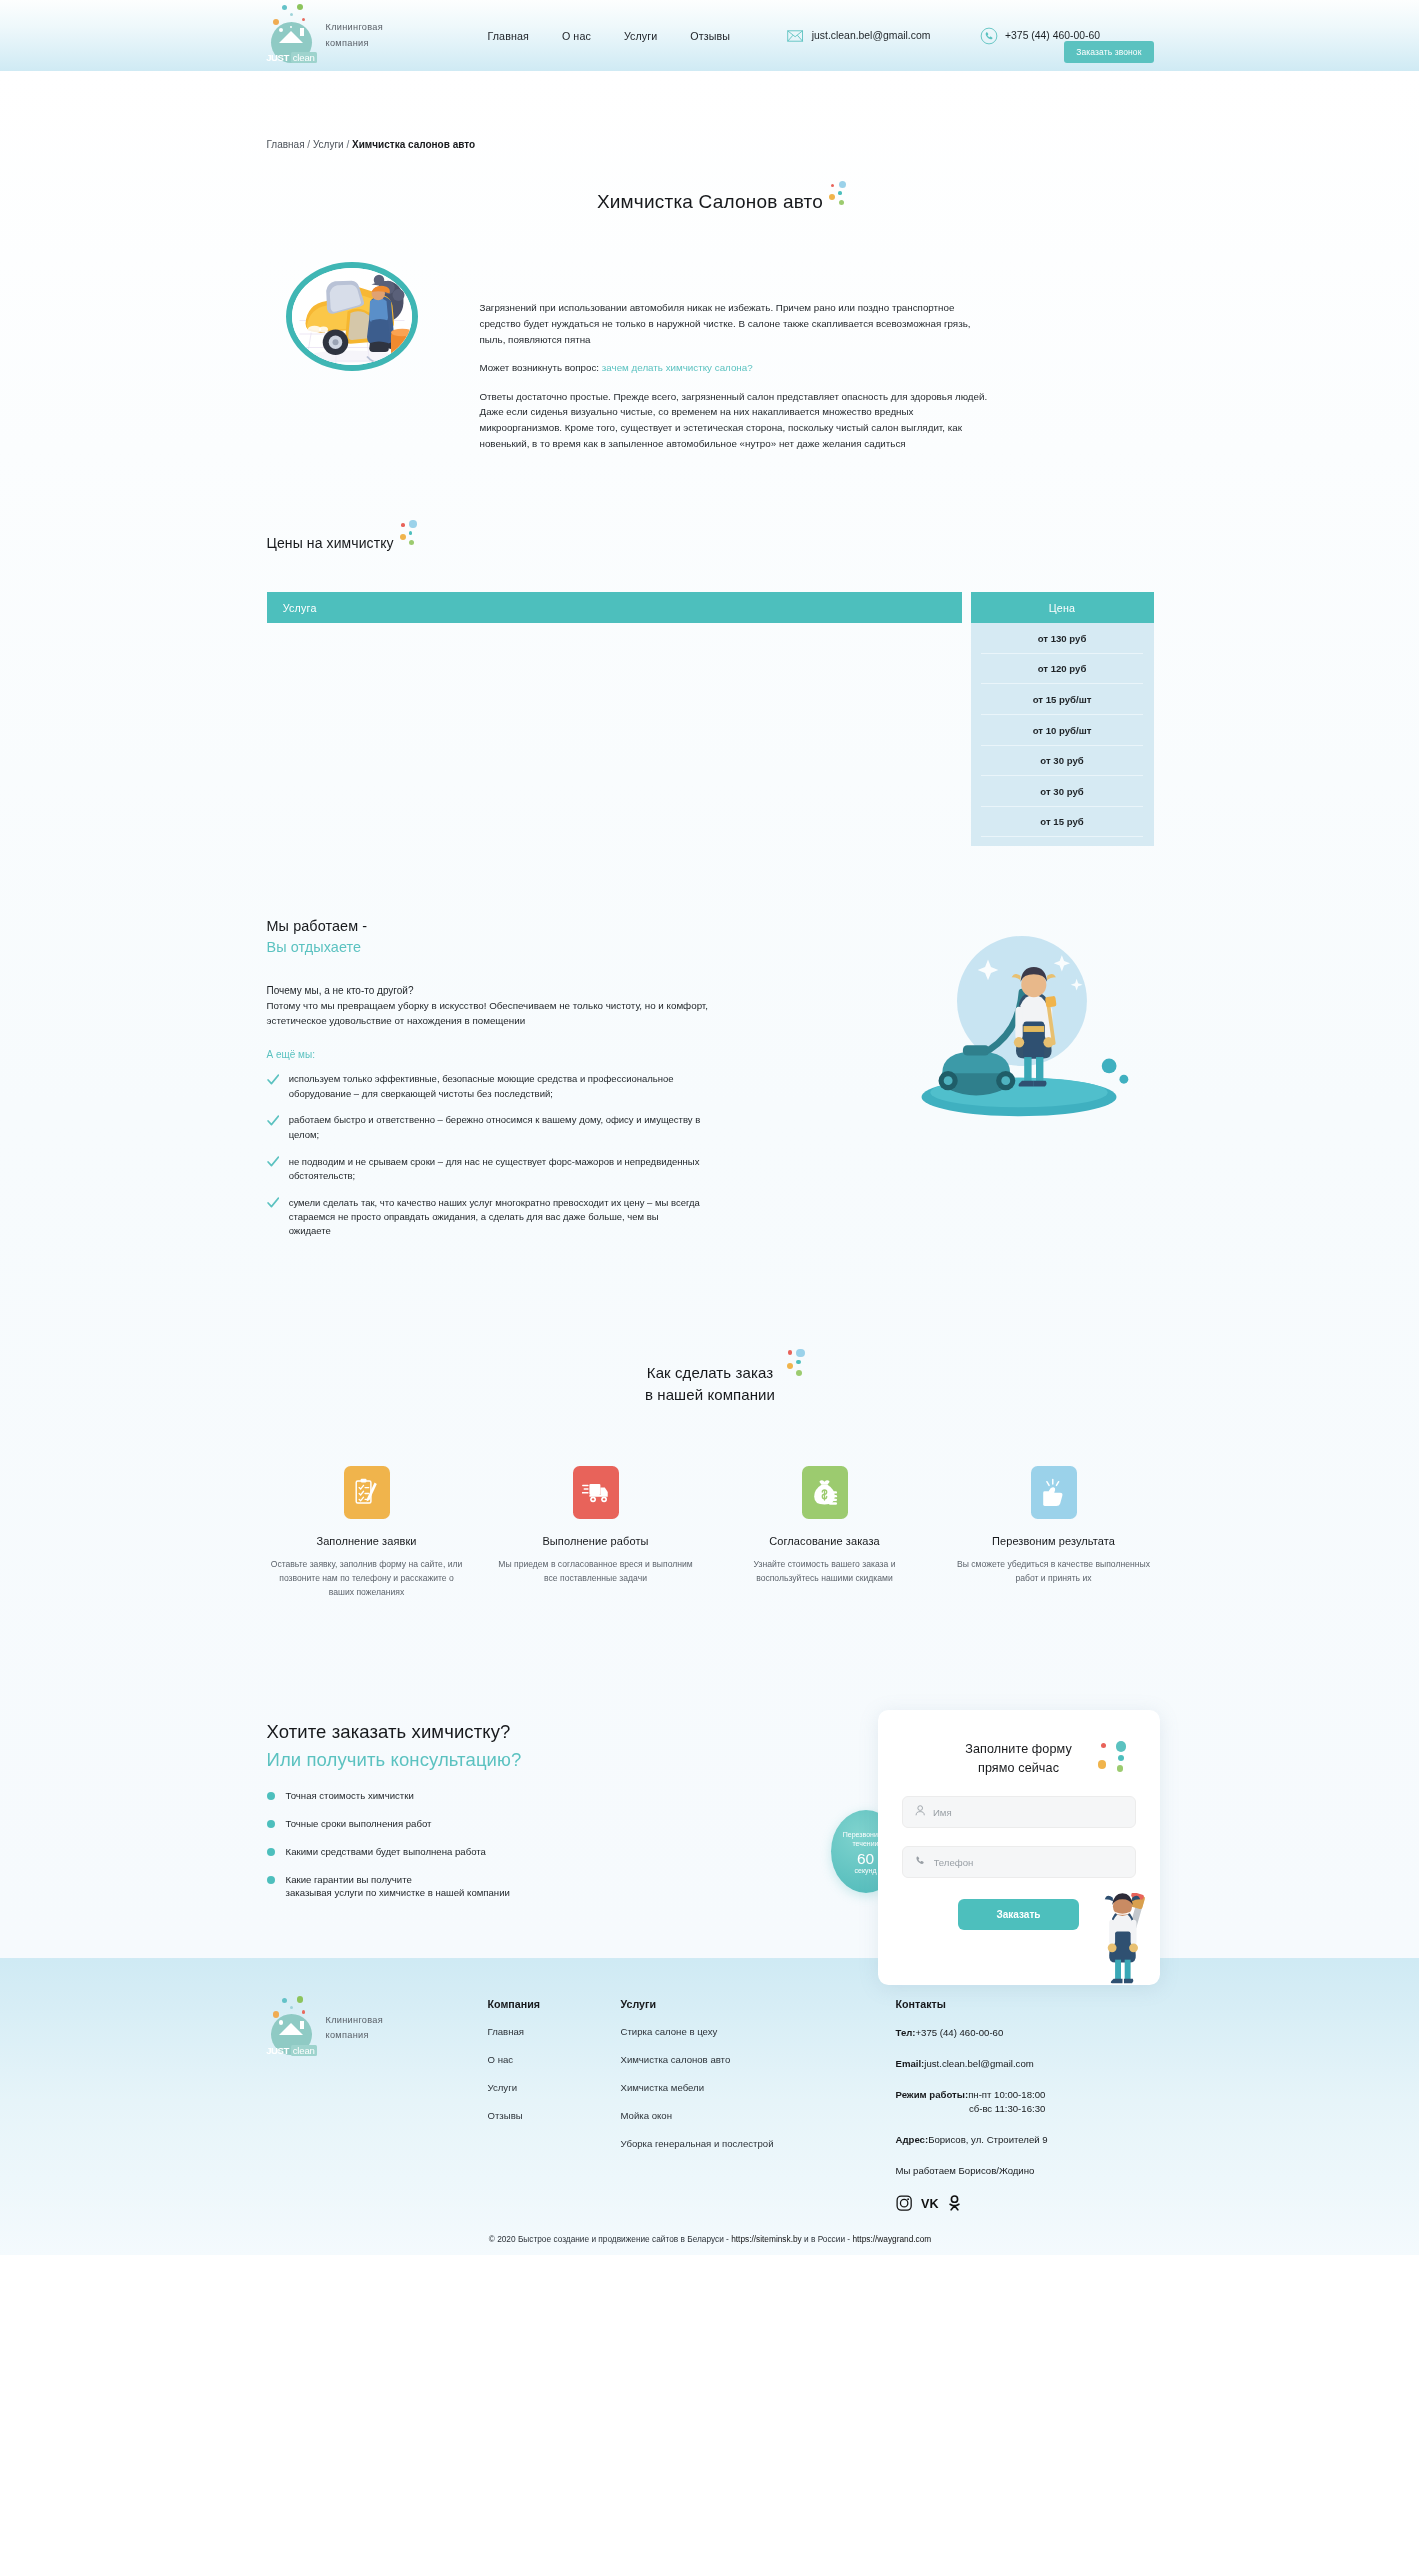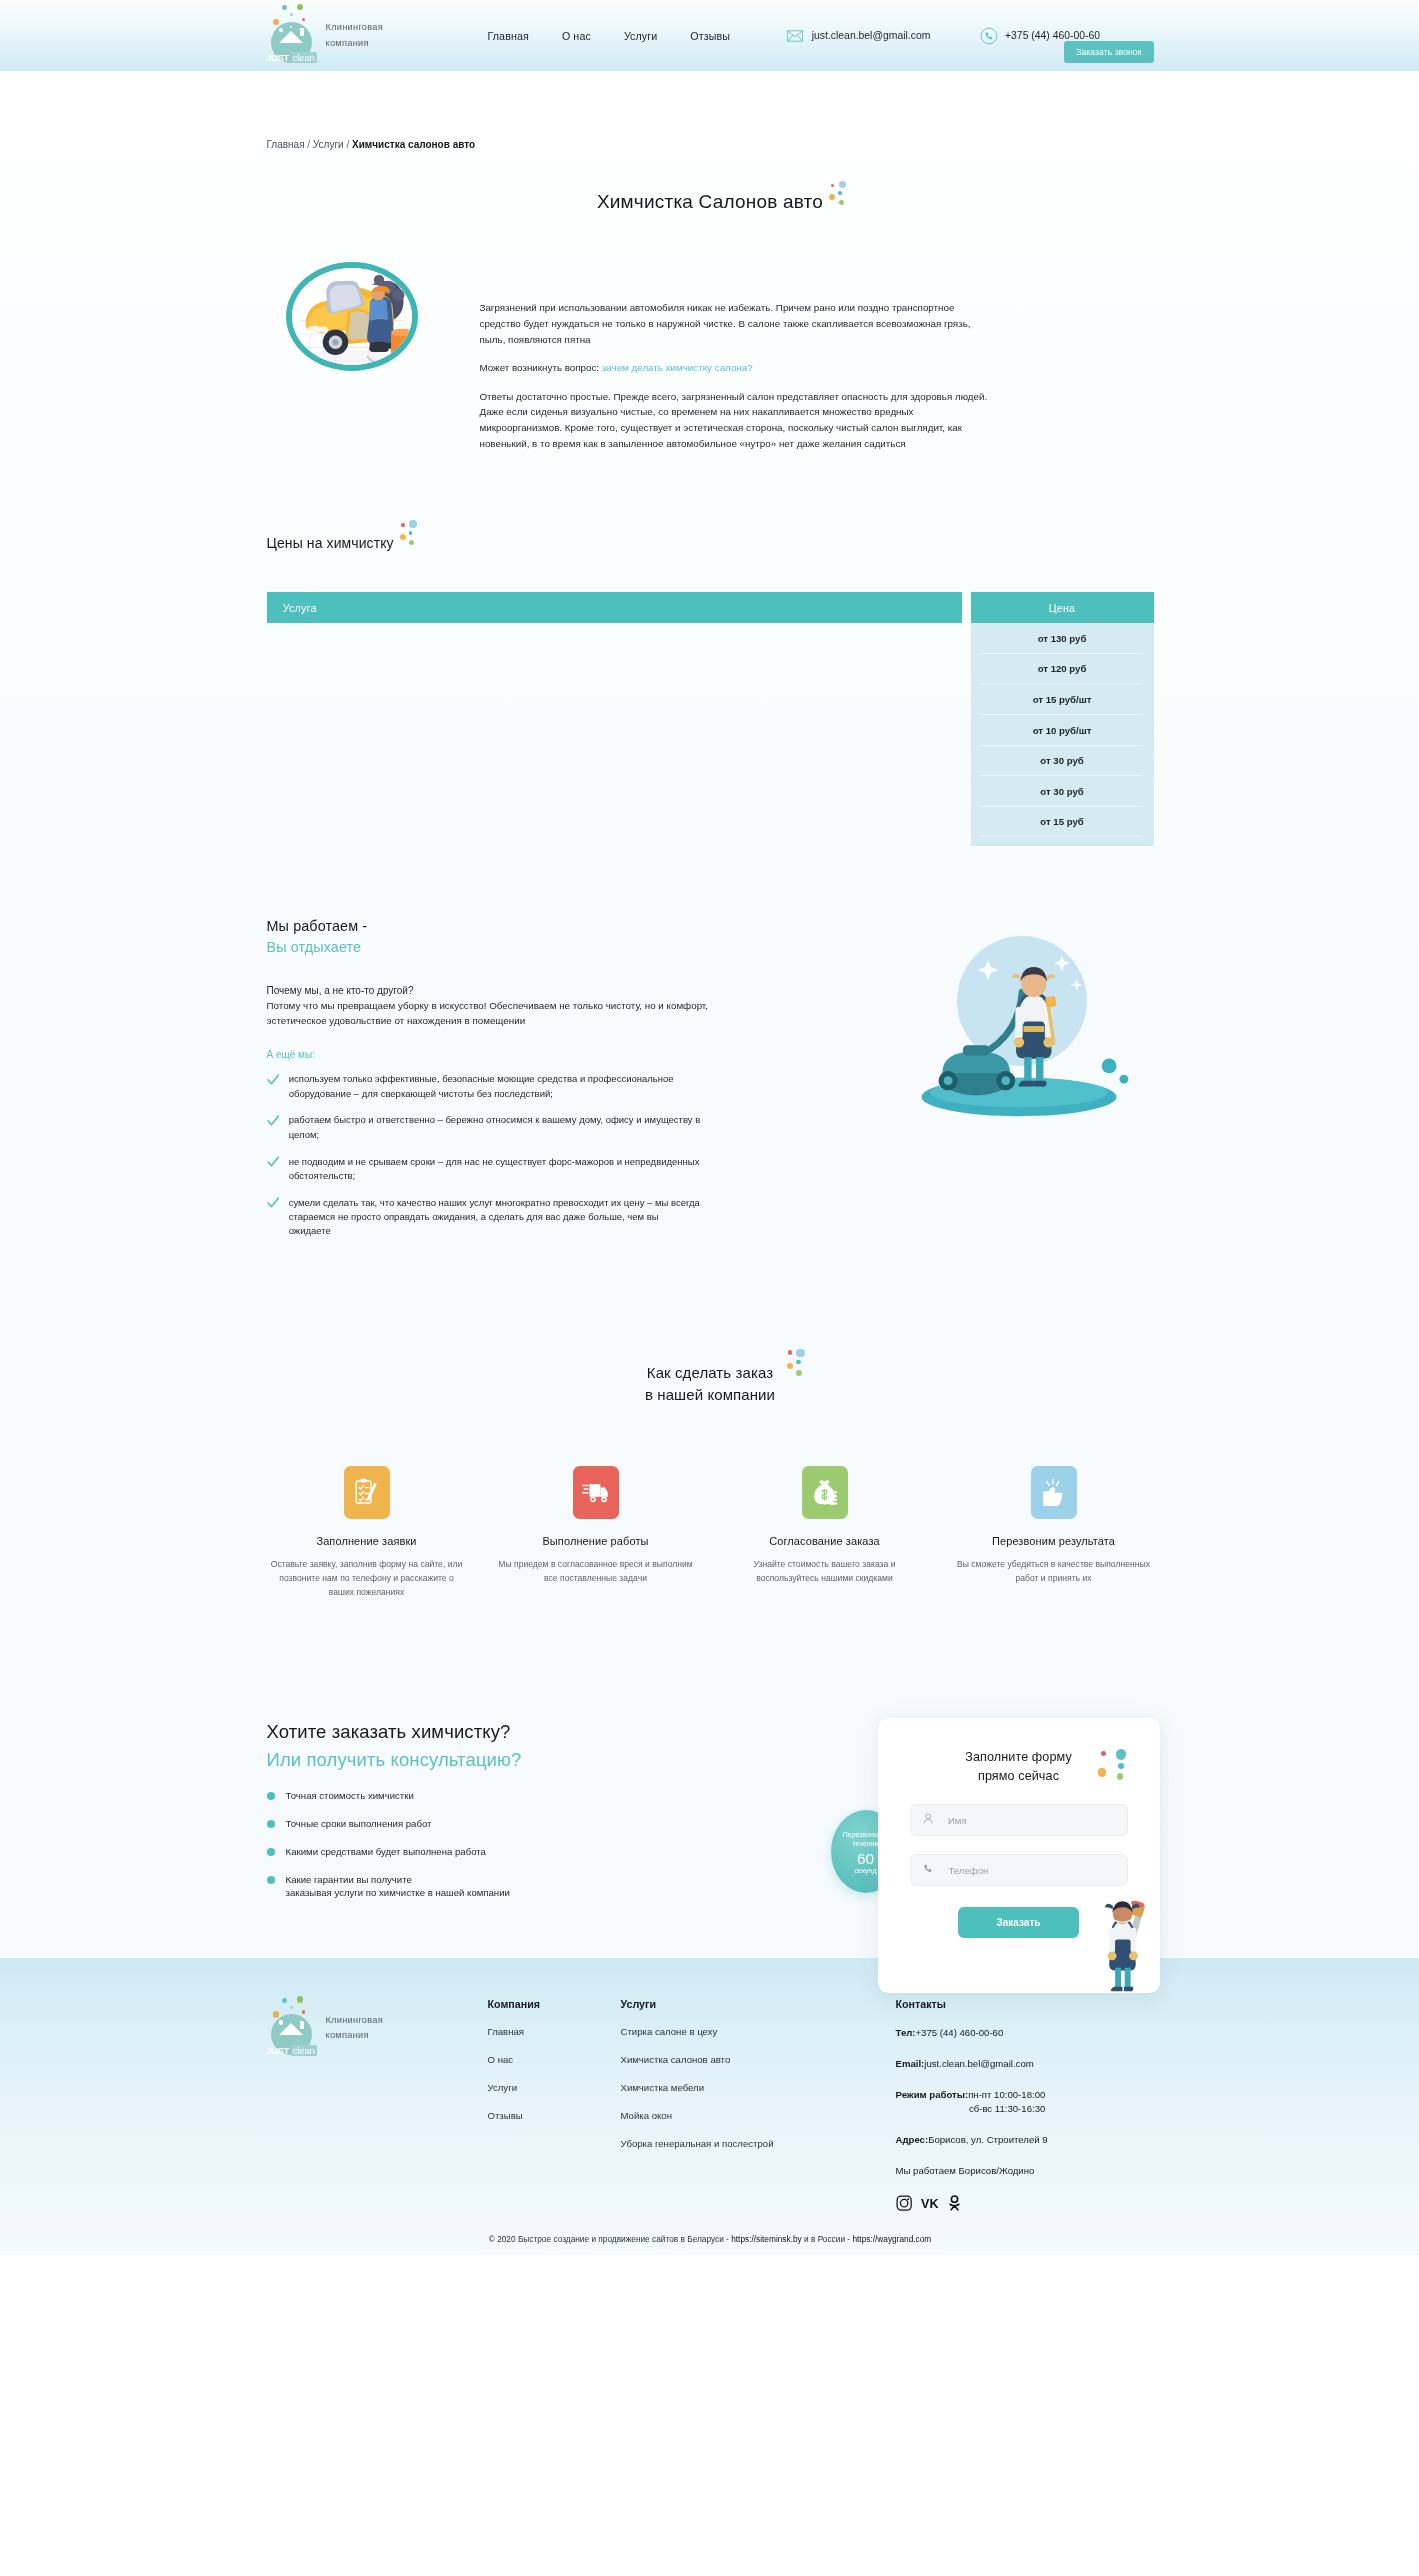--- a/index.html
+++ b/index.html
@@ -191,30 +191,30 @@
     background: radial-gradient(circle at 40% 30%, #7fd3ce 0%, #4eb9b9 100%);
     color: #ffffff; text-align: center;
     display: flex; flex-direction: column; align-items: center; justify-content: center;
     box-shadow: 0 3px 10.4px rgba(78,185,185,.28);
   }
   .badge-60 .t1 { font-size: 7px; line-height: 1.35; }
   .badge-60 .t2 { font-size: 15.5px; line-height: 1.1; margin-top: 1.5px; }
   .badge-60 .t3 { font-size: 7px; }
   .vacuum { position: absolute; left: 669px; top: 59px; width: 137px; height: 200px; }
   .form-card {
-    position: absolute; right: -6px; top: 8px;
+    position: absolute; right: -6px; top: 0;
     width: 282px; height: 275px; background: #ffffff;
     border-radius: 10.4px; box-shadow: 0 3px 19px rgba(120,150,170,.17);
-    padding: 30px 32px 0; text-align: center; overflow: hidden;
+    padding: 30px 24px 0; text-align: center; overflow: hidden;
   }
   .form-title { font-size: 12.6px; font-weight: 400; color: #17191c; line-height: 1.5; letter-spacing: 0.1px; }
   .form-dots { position: absolute; right: 27px; top: 31px; width: 35px; height: 33px; }
   .field {
     margin-top: 18px; height: 32px; background: #f5f6f7; border: 0.7px solid #ececec;
-    border-radius: 6px; display: flex; align-items: center; padding: 0 12px; gap: 15px;
+    border-radius: 6px; display: flex; align-items: center; padding: 0 12px; gap: 8px;
   }
   .field input {
     border: none; background: transparent; outline: none; width: 100%;
     font-family: inherit; font-size: 9.6px; color: #1d2226;
   }
   .field input::placeholder { color: #9aa0a6; }
   .btn-order {
     margin: 21px auto 0; display: block; width: 121px; height: 31px;
     background: #4dbfbd; color: #ffffff; border: none; border-radius: 6px;
     font-size: 10px; font-weight: 700; cursor: pointer; font-family: inherit;

